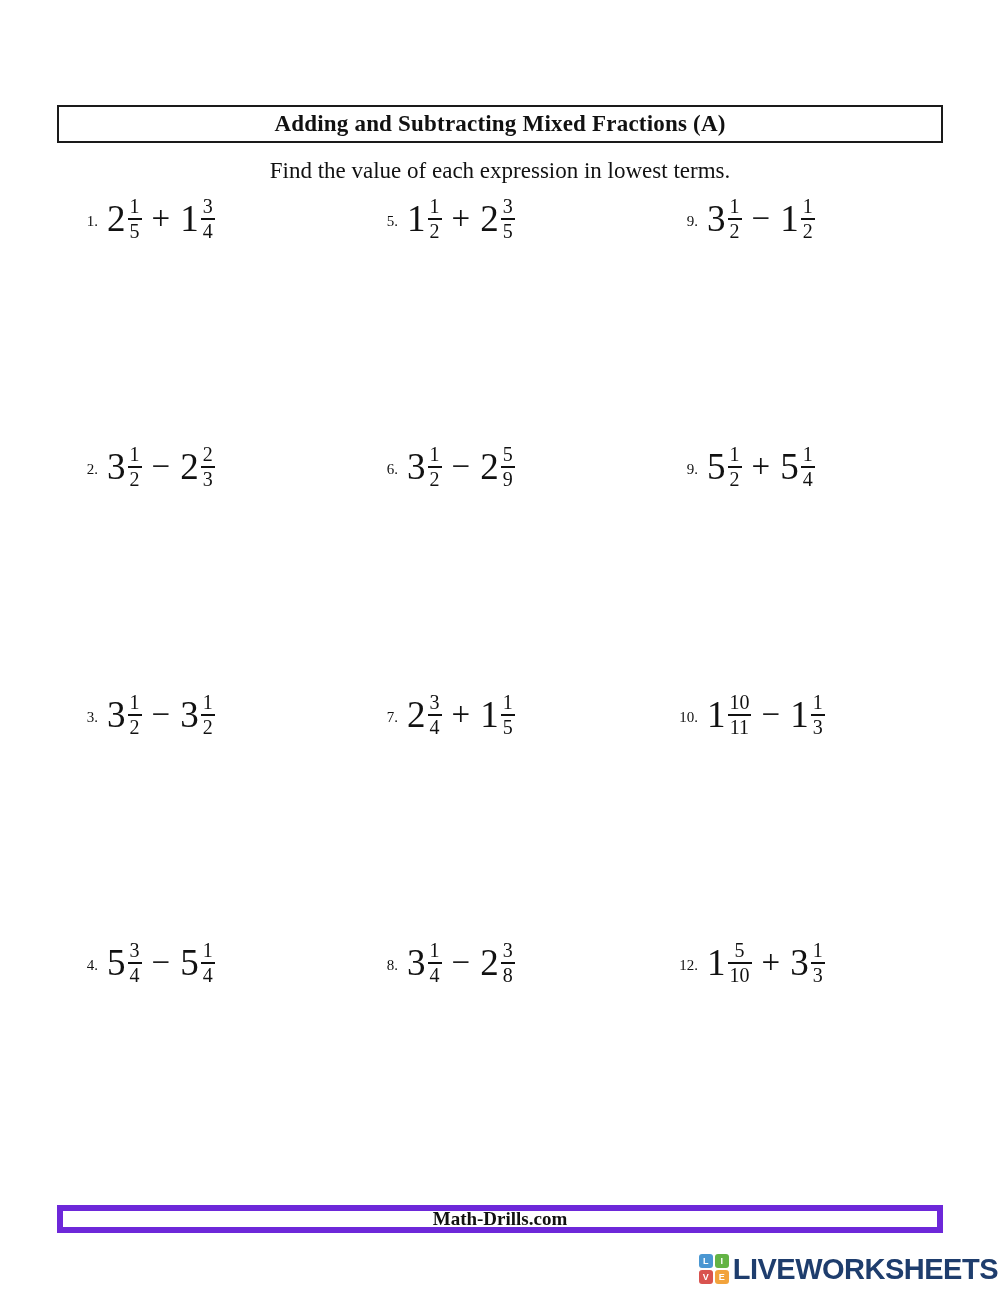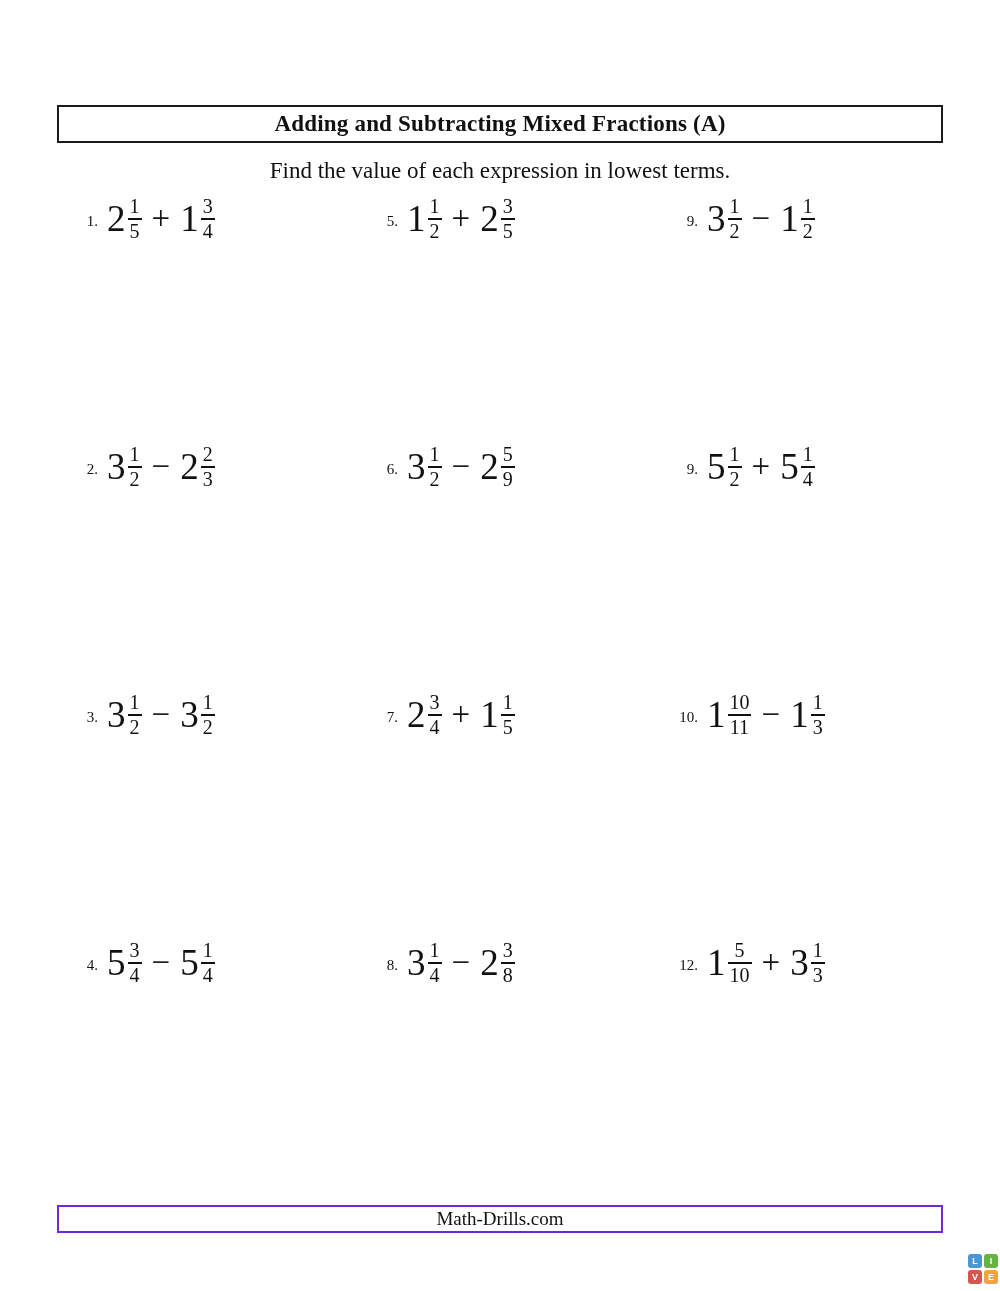--- a/index.html
+++ b/index.html
@@ -79,22 +79,22 @@
   .op {
     font-size: 33px;
     line-height: 1;
     margin: 0 10px;
   }
 
   .footer-box {
     position: absolute;
     left: 57px; top: 1205px;
     width: 886px; height: 28px;
-    border: 2px solid #6d28d9;
-    display: flex; align-items: center; justify-content: center;
+    border: 6px solid #6d28d9;
+    display: flex; align-items: center; justify-content: center; font-weight: bold;
   }
   .footer-box span { font-size: 19px; }
 
   .logo {
     position: absolute;
     right: 2px; bottom: 2px;
     height: 40px;
     display: flex;
     align-items: center;
     gap: 4px;
@@ -342,13 +342,14 @@
   <span>Math-Drills.com</span>
 </div>
 
 <div class="logo">
   <span class="logo-icon" id="logo-icon">
       <span class="logo-tile" style="background: rgb(74, 151, 210);">L</span>
       <span class="logo-tile" style="background: rgb(99, 179, 69);">I</span>
       <span class="logo-tile" style="background: rgb(217, 83, 79);">V</span>
       <span class="logo-tile" style="background: rgb(242, 163, 60);">E</span>
     </span>
+  <span class="logo-text" id="logo-text" style="color: rgb(30, 61, 109);">LIVEWORKSHEETS</span>
 </div>
 
 </body></html>

